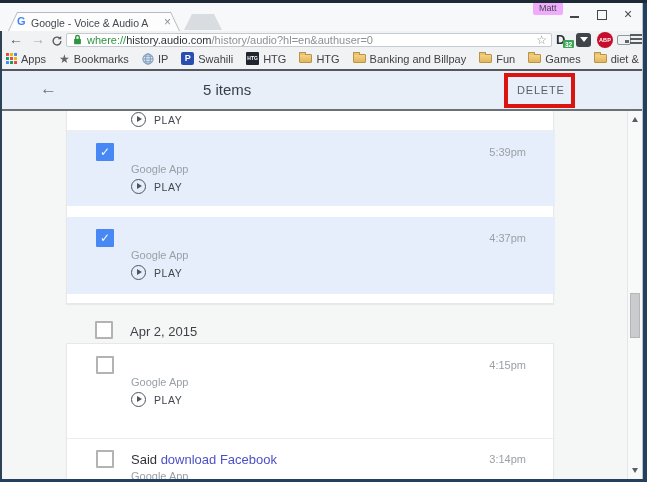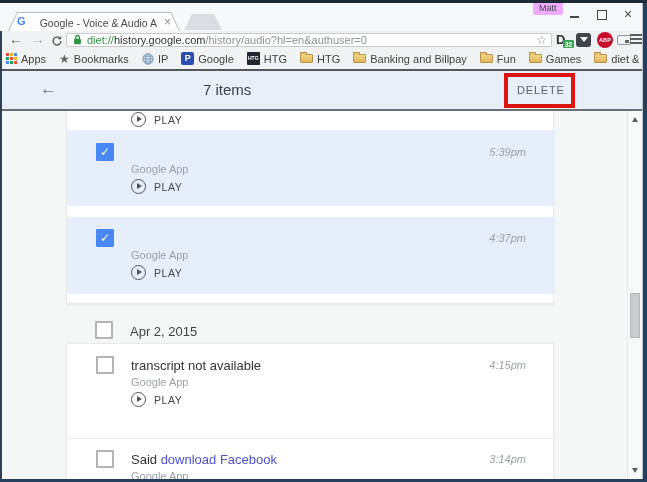--- a/index.html
+++ b/index.html
@@ -13,21 +13,21 @@
   .frame-right{left:642px;top:3px;width:5px;height:479px;background:#24405c;border-left:1px solid #b9c4cc;box-sizing:border-box;}
   .frame-bottom{left:0;top:479px;width:647px;height:3px;background:#24405c;}
 
   
   .titlebar-bg{left:0;top:3px;width:647px;height:28px;background:#f7f8fa;}
   .tab-outline{left:8px;top:12px;width:172px;height:19px;background:#b6bbc1;
     clip-path:polygon(9px 0,163px 0,172px 19px,0 19px);}
   .tab-fill{left:9px;top:13px;width:170px;height:18px;background:#fdfdfe;
     clip-path:polygon(8.5px 0,161.5px 0,170px 18px,0 18px);}
   .favicon{left:17px;top:15px;font-size:11px;font-weight:bold;color:#4285f4;}
-  .tab-title{left:31px;top:17px;width:126px;font-size:10.5px;color:#45494e;white-space:nowrap;overflow:hidden;text-align:right;}
+  .tab-title{left:31px;top:17px;width:126px;font-size:10.5px;color:#45494e;white-space:nowrap;overflow:hidden;}
   .tab-close{left:164px;top:15px;font-size:12px;color:#8a8f95;cursor:default;}
   .newtab{left:184px;top:14px;width:38px;height:16px;background:#d9dce0;
     clip-path:polygon(8px 0,30px 0,38px 16px,0 16px);}
   .profile-badge{left:533px;top:2px;background:#f0abfc;color:#41464c;font-size:9px;
     padding:1px 6px 2px 6px;border-radius:2px;}
   .win-btn{top:7px;width:16px;height:14px;text-align:center;color:#43474c;}
   .btn-min{left:566px;} .btn-min .bar{margin:9px auto 0 auto;width:9px;height:1.5px;background:#43474c;}
   .btn-max{left:594px;} .btn-max .box{margin:3px auto 0 auto;width:8px;height:8px;border:1.5px solid #43474c;}
   .btn-close{left:620px;font-size:14px;line-height:14px;}
 
@@ -90,21 +90,21 @@
   .cbx-off{background:#fff;border:2px solid #b3b3b3;}
   .cbx-on{background:#4788f4;color:#fff;font-size:12px;line-height:18px;text-align:center;}
   .row-title{position:absolute;left:64px;top:14px;font-size:13px;color:#303338;white-space:nowrap;}
   .row-title .lnk{color:#4b50c8;}
   .row-src{position:absolute;left:64px;top:32px;font-size:11px;color:#9aa0a6;}
   .play-btn{position:absolute;left:64px;}
   .play-icon{position:absolute;left:0;top:0;width:13px;height:13px;border:1.5px solid #4f555b;border-radius:50%;}
   .play-icon::after{content:"";position:absolute;left:4.5px;top:3px;width:0;height:0;
     border-left:5px solid #4f555b;border-top:3.5px solid transparent;border-bottom:3.5px solid transparent;}
   .play-label{position:absolute;left:23px;top:2px;font-size:10.5px;letter-spacing:0.6px;color:#43484e;}
-  .row-time{position:absolute;right:29px;top:15px;font-size:11px;color:#9aa0a6;font-style:italic;}
+  .row-time{position:absolute;right:29px;top:15px;font-size:11px;color:#9aa0a6;}
   .hairline{position:absolute;left:0;width:488px;height:1px;background:#ededed;}
   .date-row{left:66px;top:319px;width:488px;height:22px;}
   .date-label{position:absolute;left:64px;top:5px;font-size:13px;color:#3f4348;}
 
   
   .sb-track{left:627px;top:111px;width:15px;height:368px;background:#f8f9f9;border-left:1px solid #e4e6e8;box-sizing:border-box;}
   .sb-arrow{position:absolute;left:4px;width:0;height:0;border-left:3.5px solid transparent;border-right:3.5px solid transparent;}
   .sb-up{top:6px;border-bottom:5px solid #5a5f64;}
   .sb-down{top:357px;border-top:5px solid #5a5f64;}
   .sb-thumb{position:absolute;left:2px;top:182px;width:10px;height:45px;background:#c9cbcd;border:1px solid #b4b7ba;box-sizing:border-box;}
@@ -139,21 +139,21 @@
         <path d="M13.6 1.2v4.4h-4.4z" fill="#565b61"></path>
       </svg>
   </span>
   <div class="abs omnibox">
     <span>
       <svg width="9" height="11" viewBox="0 0 10 12">
           <path d="M3 6V3.6a2 2 0 0 1 4 0V6" fill="none" stroke="#2e9440" stroke-width="1.5"></path>
           <rect x="1.2" y="5.2" width="7.6" height="6" rx="1" fill="#2e9440"></rect>
         </svg>
     </span>
-    <span class="url-text"><span class="url-scheme">diet://</span><span class="url-domain">history.google.com</span><span class="url-path">/history/audio?hl=en&amp;authuser=0</span></span>
+    <span class="url-text"><span class="url-scheme">where://</span><span class="url-domain">history.audio.com</span><span class="url-path">/history/audio?hl=en&amp;authuser=0</span></span>
     <span class="omni-star">☆</span>
   </div>
   <span class="abs ext ext-d">D</span>
   <span class="abs ext-d-badge">32</span>
   <div class="abs ext-pocket">
       <div class="chev"></div>
     </div>
   <div class="abs ext-abp">ABP</div>
   <div class="abs ext-screen">
       <div class="dot"></div>
@@ -187,21 +187,21 @@
       <svg width="12" height="12" viewBox="0 0 12 12">
           <circle cx="6" cy="6" r="5.5" fill="#d4e4f2"></circle>
           <circle cx="6" cy="6" r="5.1" fill="none" stroke="#7b96b5" stroke-width="0.9"></circle>
           <ellipse cx="6" cy="6" rx="2.4" ry="5.1" fill="none" stroke="#7b96b5" stroke-width="0.9"></ellipse>
           <path d="M0.9 6h10.2M1.6 3.2h8.8M1.6 8.8h8.8" stroke="#7b96b5" stroke-width="0.9"></path>
         </svg>
       <span>IP</span>
     </span>
     <span class="bm">
       <span class="pandora-p">P</span>
-      <span>Google</span>
+      <span>Swahili</span>
     </span>
     <span class="bm">
       <span class="htg-badge">HTG</span>
       <span>HTG</span>
     </span>
     <span class="bm">
       <span class="folder"></span>
       <span>HTG</span>
     </span>
     <span class="bm">
@@ -223,21 +223,21 @@
 
     <span class="bm-spacer"></span>
 
     <span class="bm-sep"></span>
 
   </div>
   <div class="abs chrome-shadow"></div>
 
   <div class="abs page-header"></div>
   <span class="abs hdr-back">←</span>
-  <span class="abs hdr-count">7 items</span>
+  <span class="abs hdr-count">5 items</span>
   <span class="abs hdr-delete">DELETE</span>
   <div class="abs annotation-box"></div>
   <div class="abs page-hdr-line"></div>
 
   <div class="abs page-bg"></div>
 
   <div class="abs card card1">
     <div class="play-btn" style="left:64px;top:1px;">
       <span class="play-icon"></span>
       <span class="play-label">PLAY</span>
@@ -266,21 +266,20 @@
   </div>
 
   <div class="abs date-row">
     <span class="cbx cbx-off" style="top:2px;"></span>
     <span class="date-label">Apr 2, 2015</span>
   </div>
 
   <div class="abs card card2">
     <div class="item-row" style="top:0;height:94px;">
       <span class="cbx cbx-off" style="top:12px;"></span>
-      <span class="row-title">transcript not available</span>
       <span class="row-src">Google App</span>
       <div class="play-btn" style="top:48px;">
         <span class="play-icon"></span>
         <span class="play-label">PLAY</span>
       </div>
       <span class="row-time">4:15pm</span>
     </div>
     <div class="hairline" style="top:94px;"></div>
     <div class="item-row" style="top:94px;height:45px;">
       <span class="cbx cbx-off" style="top:12px;"></span>

